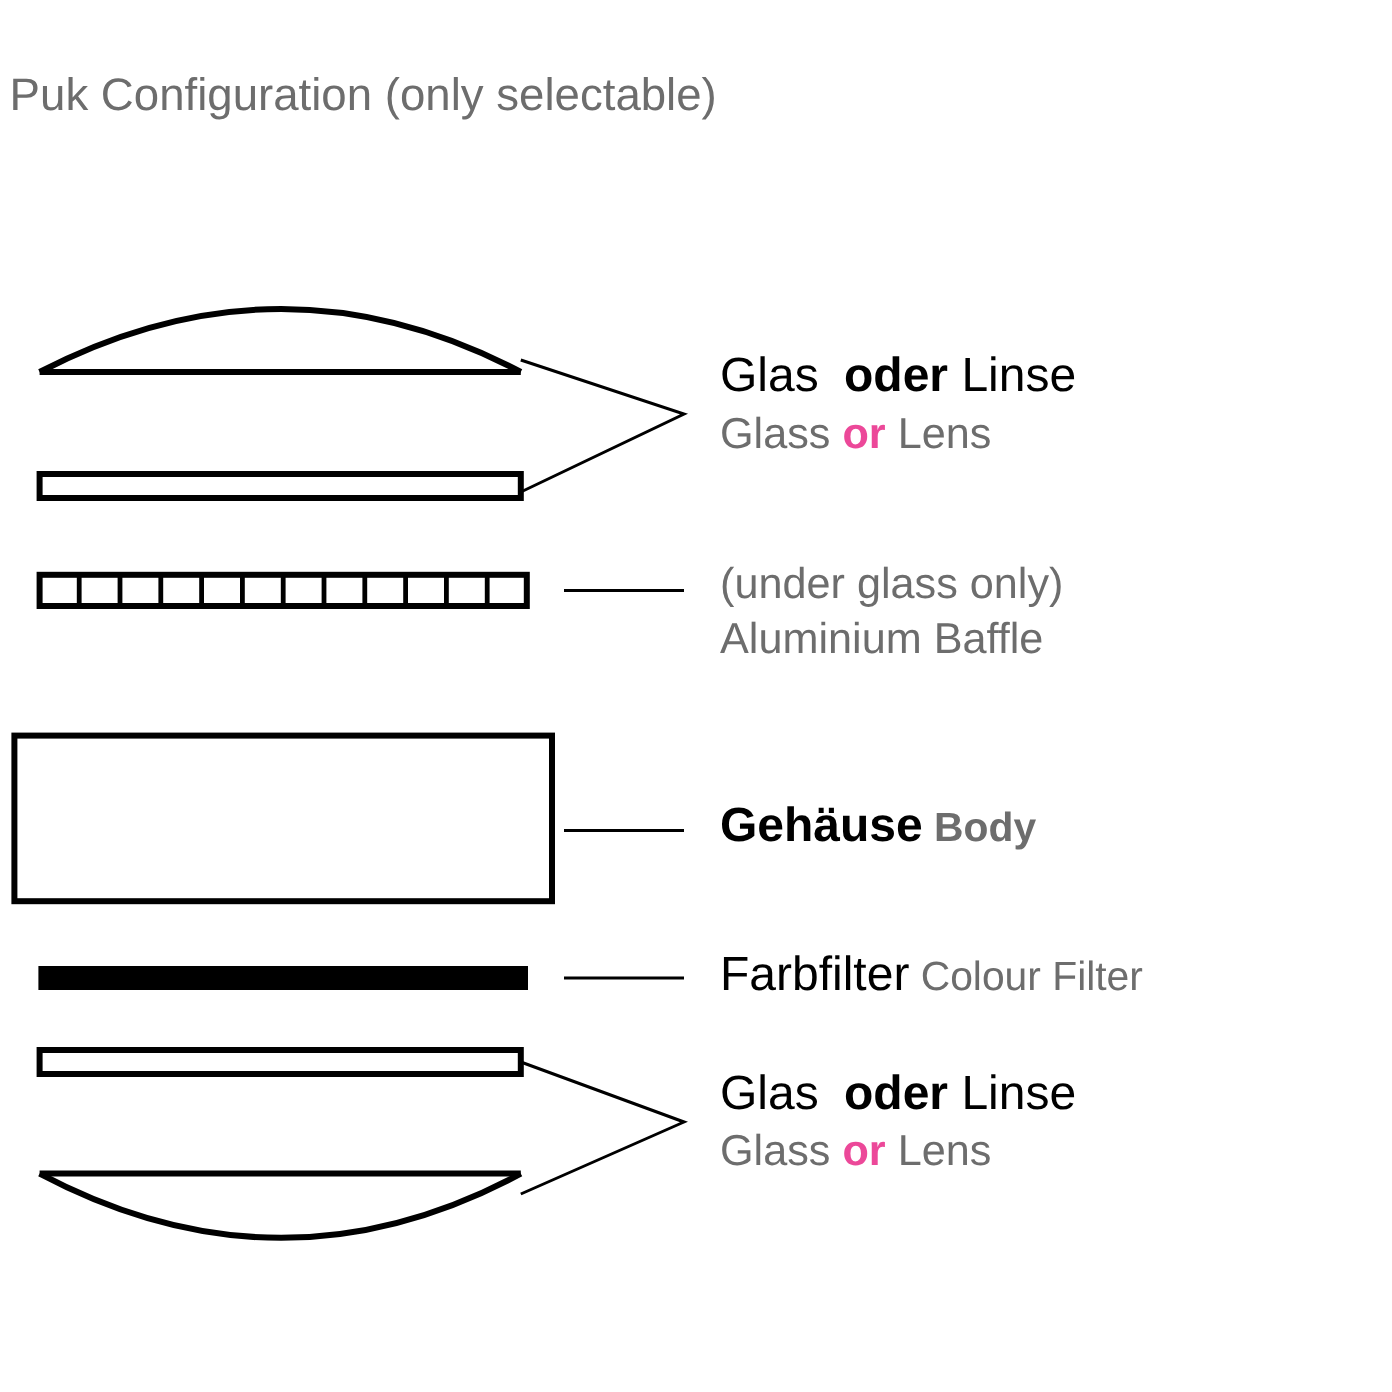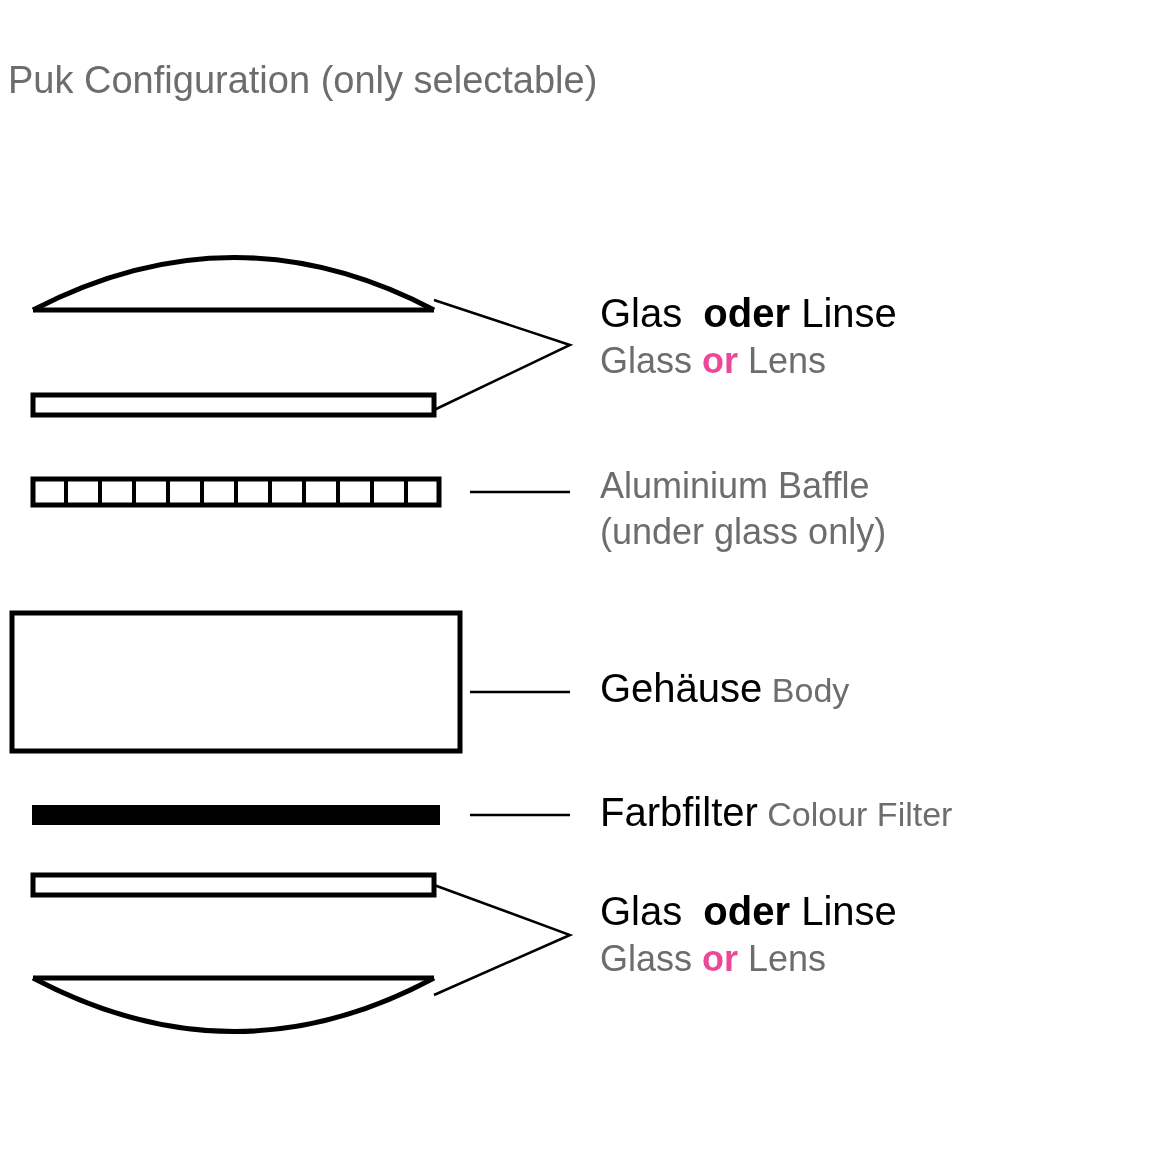--- a/index.html
+++ b/index.html
@@ -79,21 +79,21 @@
     font-weight: 700;
     color: #ec4899;
   }
   .inline-grey {
     color: #6d6d6d;
   }
 
   
   #label-lens-top   { left: 600px; top: 288px; }
   #label-reflector  { left: 600px; top: 463px; }
-  #label-body       { left: 600px; top: 663px; }
+  #label-body       { left: 600px; top: 663px; font-weight: bold; }
   #label-filter     { left: 600px; top: 787px; }
   #label-lens-bot   { left: 600px; top: 886px; }
 </style>
 </head>
 <body>
 
 <div id="title-block">
   <div id="title-en">Puk Configuration (only selectable)</div>
 </div>
 
@@ -139,22 +139,22 @@
 <div class="label-group" id="label-lens-top">
   <div class="lbl-de">
     <span>Glas </span><span class="b">oder</span><span> Linse</span>
   </div>
   <div class="lbl-en">
     <span>Glass </span><span class="b">or</span><span> Lens</span>
   </div>
 </div>
 
 <div class="label-group" id="label-reflector">
+  <div class="lbl-en">(under glass only)</div>
   <div class="lbl-en">Aluminium Baffle</div>
-  <div class="lbl-en">(under glass only)</div>
 </div>
 
 <div class="label-group" id="label-body">
   <div class="lbl-de">
     <span>Gehäuse</span><span class="inline-grey sm"> Body</span>
   </div>
 </div>
 
 <div class="label-group" id="label-filter">
   <div class="lbl-de">

